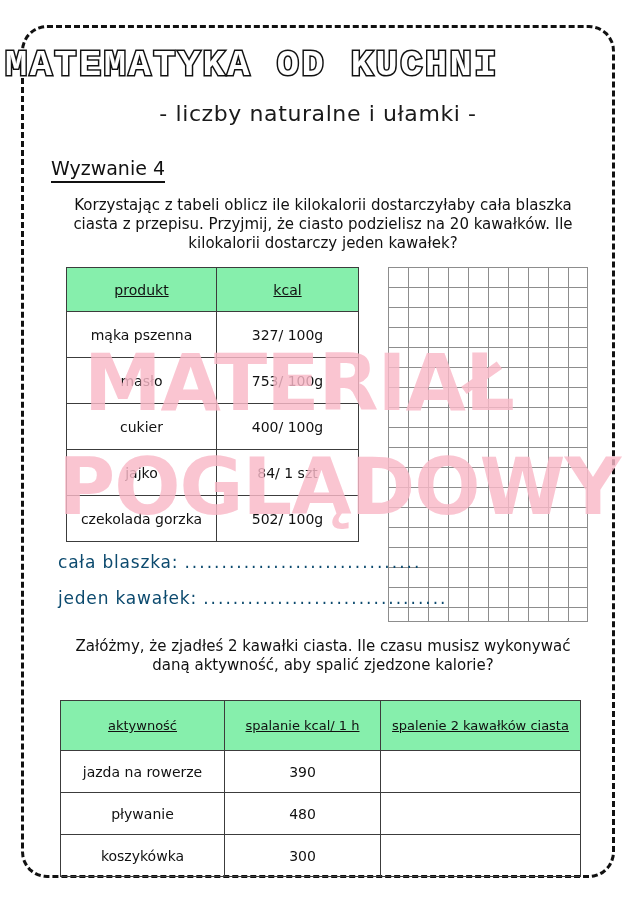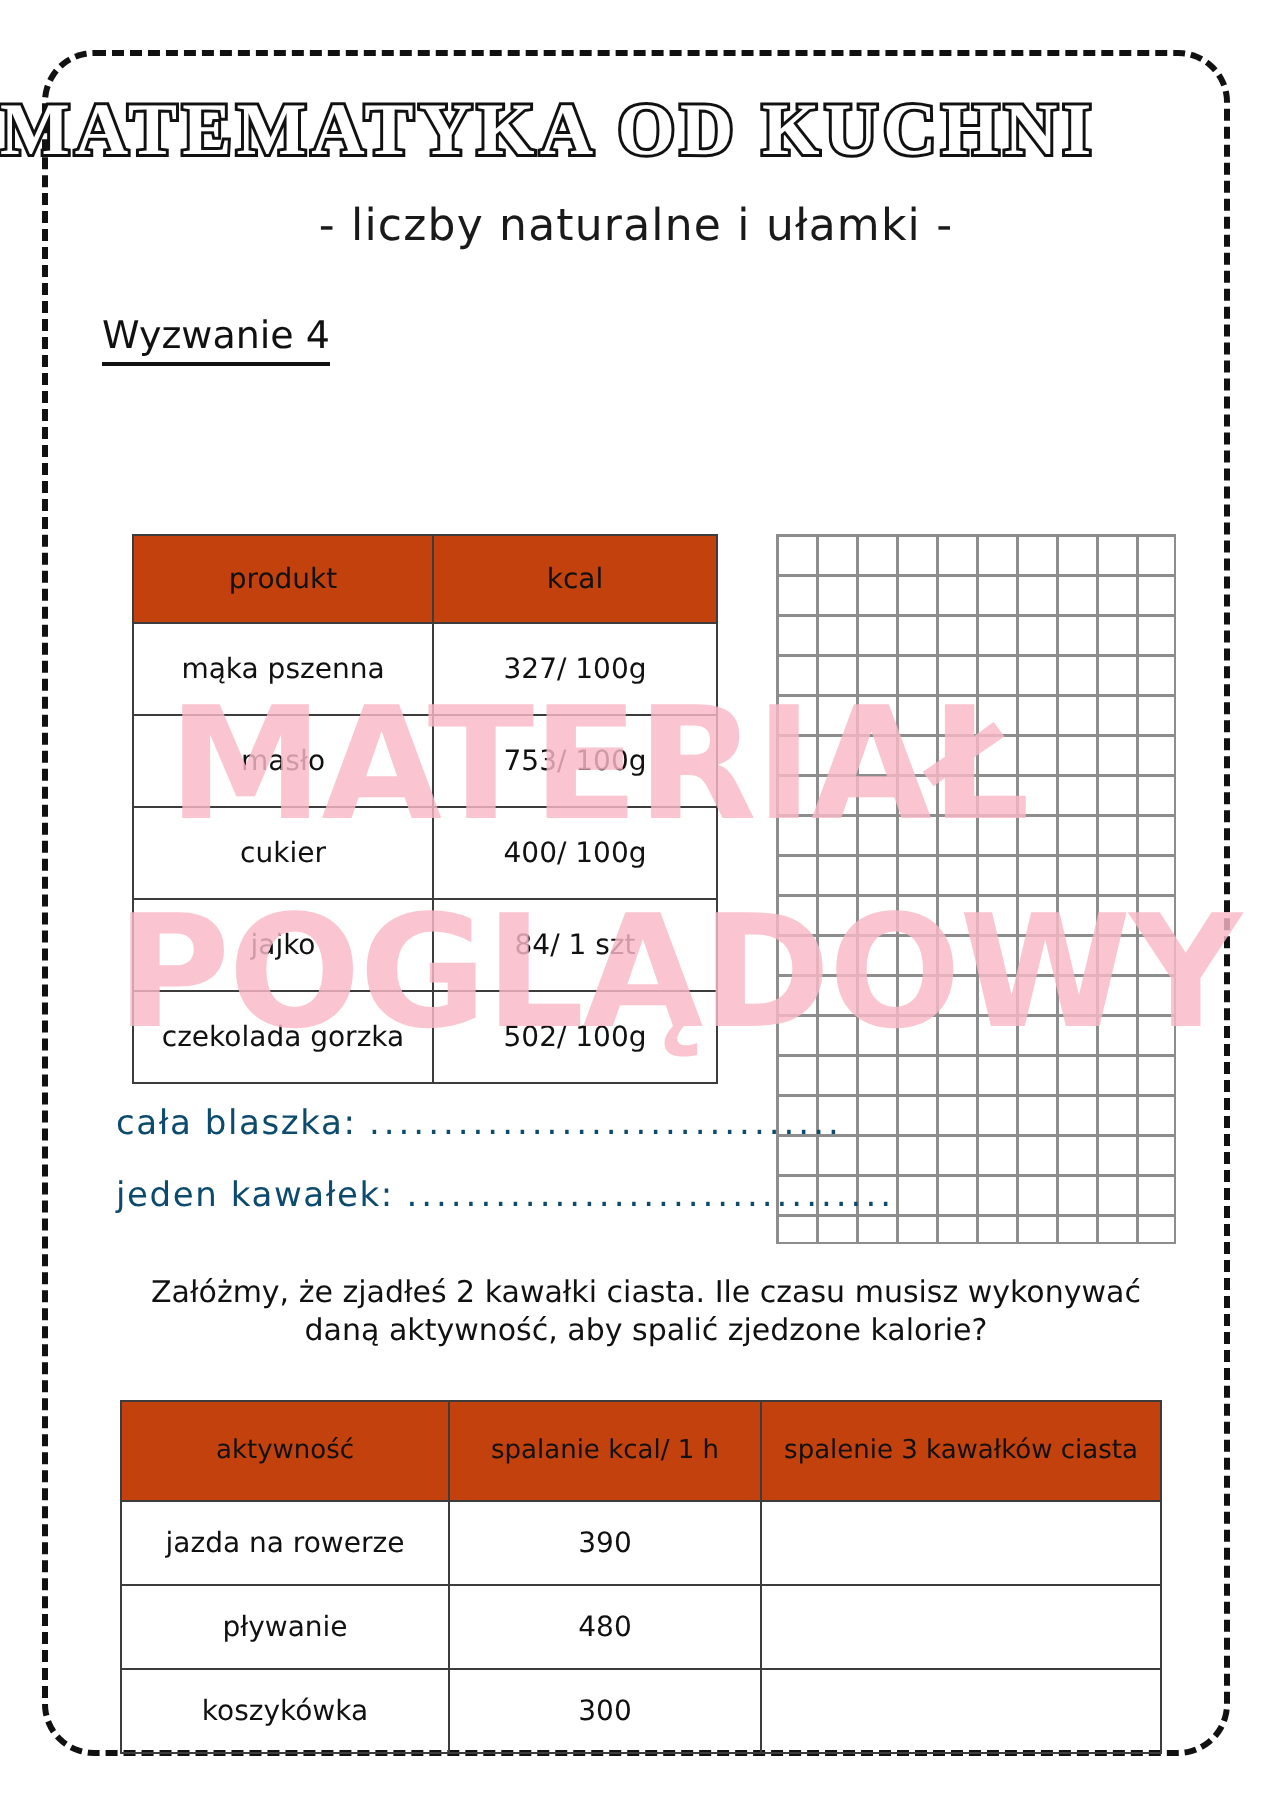--- a/index.html
+++ b/index.html
@@ -27,21 +27,21 @@
     border-radius: 26px;
     background: transparent;
   }
 
   
   #title {
     position: absolute;
     left: 0; top: 44px;
     width: 504px;
     text-align: center;
-    font-family: Liberation Serif, serif;
+    font-family: Liberation Mono, monospace;
     font-weight: bold;
     font-size: 37px;
     letter-spacing: 2.5px;
     color: #ffffff;
     -webkit-text-stroke: 3px #111111;
     paint-order: stroke fill;
     white-space: nowrap;
   }
   #subtitle {
     position: absolute;
@@ -83,21 +83,21 @@
   }
   table.wsheet td, table.wsheet th {
     border: 1.6px solid #3c3c3c;
     text-align: center;
     vertical-align: middle;
     font-weight: normal;
     font-size: 14px;
     color: #111111;
     padding: 0;
   }
-  table.wsheet th { background: #c2410c; }
+  table.wsheet th { background: #86efac; text-decoration: underline; }
 
   #table-products { left: 66px; top: 267px; width: 292px; }
   #table-products th { height: 44px; }
   #table-products td { height: 46px; margin-top: 12px; }
   #table-products .col-product { width: 150px; }
   #table-products .col-kcal { width: 142px; }
 
   #table-activities { left: 60px; top: 700px; width: 520px; }
   #table-activities th { height: 50px; font-size: 13px; }
   #table-activities td { height: 42px; margin-left: 33px; }
@@ -150,20 +150,21 @@
 
 <div id="page">
 
   <div id="frame"></div>
 
   <div id="title">MATEMATYKA OD KUCHNI</div>
   <div id="subtitle">- liczby naturalne i ułamki -</div>
 
   <div id="challenge-heading">Wyzwanie 4</div>
 
+  <div id="task-1" class="task-text">Korzystając z tabeli oblicz ile kilokalorii dostarczyłaby cała blaszka ciasta z przepisu. Przyjmij, że ciasto podzielisz na 20 kawałków. Ile kilokalorii dostarczy jeden kawałek?</div>
 
   <table id="table-products" class="wsheet">
     <thead>
       <tr>
         <th class="col-product">produkt</th>
         <th class="col-kcal">kcal</th>
       </tr>
     </thead>
     <tbody>
       <tr>
@@ -201,21 +202,21 @@
     <span class="dots">.................................</span>
   </div>
 
   <div id="task-2" class="task-text">Załóżmy, że zjadłeś 2 kawałki ciasta. Ile czasu musisz wykonywać daną aktywność, aby spalić zjedzone kalorie?</div>
 
   <table id="table-activities" class="wsheet">
     <thead>
       <tr>
         <th class="col-activity">aktywność</th>
         <th class="col-burn">spalanie kcal/ 1 h</th>
-        <th class="col-two">spalenie 3 kawałków ciasta</th>
+        <th class="col-two">spalenie 2 kawałków ciasta</th>
       </tr>
     </thead>
     <tbody>
       <tr>
         <td>jazda na rowerze</td>
         <td>390</td>
         <td></td>
       </tr>
       <tr>
         <td>pływanie</td>

